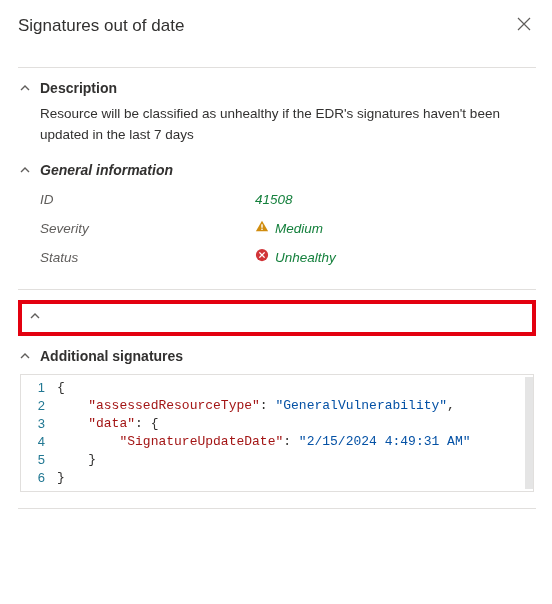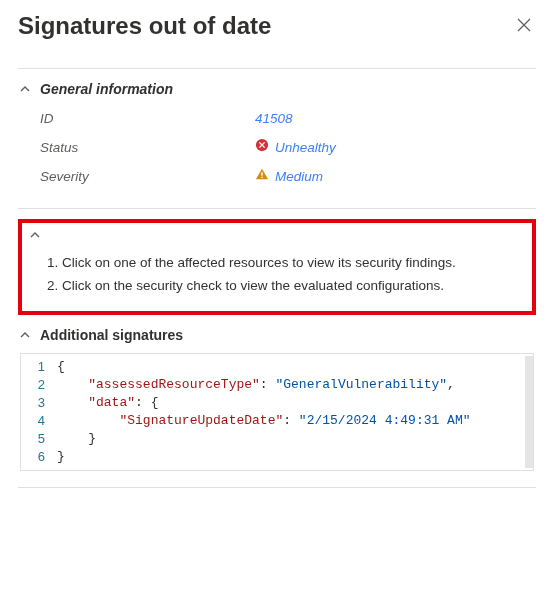--- a/index.html
+++ b/index.html
@@ -16,22 +16,22 @@
   .panel {
     padding: 4px 16px 12px 18px;
   }
   .header-row {
     display: flex;
     align-items: center;
     justify-content: space-between;
     padding: 8px 0 6px;
   }
   .title {
-    font-size: 24px;
-    font-weight: 700;
+    font-size: 17px;
+    font-weight: 400;
     color: #323130;
   }
   .close-btn {
     background: none;
     border: none;
     cursor: pointer;
     padding: 4px;
     color: #605e5c;
     display: flex;
     align-items: center;
@@ -74,21 +74,21 @@
   .section-body.tight {
     padding-left: 22px;
   }
   .kv-table {
     display: table;
     width: 100%;
   }
   .kv-row { display: table-row; }
   .kv-key, .kv-val { display: table-cell; padding: 4px 0; vertical-align: middle; margin-top: 28px; }
   .kv-key { color: #605e5c; width: 215px; }
-  .kv-val { color: #3b82f6; }
+  .kv-val { color: #15803d; }
   .val-with-icon { display: inline-flex; align-items: center; gap: 6px; }
 
   .remediation-highlight {
     border: 4px solid #e3000f;
     padding: 4px 8px 8px 8px;
     margin-top: 4px;
   }
   .remediation-highlight .section-header { margin-left: -2px; }
   .remediation-highlight .section-body { padding-left: 16px; }
 
@@ -147,84 +147,89 @@
       <span>
         <svg width="16" height="16" viewBox="0 0 16 16">
             <path d="M2 2 L14 14 M14 2 L2 14" stroke="#605e5c" stroke-width="1.2" fill="none"></path>
           </svg>
       </span>
     </button>
   </div>
 
   <hr class="rule top">
 
+  <div class="section">
+    <div class="section-header">
+      <span class="chevron">
+        <svg width="12" height="12" viewBox="0 0 12 12">
+            <path d="M2 8 L6 4 L10 8" stroke="#605e5c" stroke-width="1.4" fill="none"></path>
+          </svg>
+      </span>
+      <span class="section-title">Description</span>
+    </div>
+    <div class="section-body">Resource will be classified as unhealthy if the EDR's signatures haven't been updated in the last 7 days</div>
+  </div>
 
   <div class="section" style="margin-top:10px;font-style:italic;">
     <div class="section-header">
       <span class="chevron">
         <svg width="12" height="12" viewBox="0 0 12 12">
             <path d="M2 8 L6 4 L10 8" stroke="#605e5c" stroke-width="1.4" fill="none"></path>
           </svg>
       </span>
       <span class="section-title">General information</span>
     </div>
     <div class="section-body tight">
       <div class="kv-table">
         <div class="kv-row">
           <div class="kv-key">ID</div>
           <div class="kv-val">41508</div>
-        </div>
-        <div class="kv-row">
-          <div class="kv-key">Status</div>
-          <div class="kv-val">
-            <span class="val-with-icon">
-              <span>
-                <svg width="14" height="14" viewBox="0 0 16 16">
-                    <circle cx="8" cy="8" r="7" fill="#d13438"></circle>
-                    <path d="M5 5 L11 11 M11 5 L5 11" stroke="#fff" stroke-width="1.6"></path>
-                  </svg>
-              </span>
-              <span>Unhealthy</span>
-            </span>
-          </div>
         </div>
         <div class="kv-row">
           <div class="kv-key">Severity</div>
           <div class="kv-val">
             <span class="val-with-icon">
               <span>
                 <svg width="14" height="14" viewBox="0 0 16 16">
                     <path d="M8 2 L15 14 L1 14 Z" fill="#d18d0f"></path>
                     <rect x="7.2" y="6" width="1.6" height="4" fill="#fff"></rect>
                     <rect x="7.2" y="11" width="1.6" height="1.6" fill="#fff"></rect>
                   </svg>
               </span>
               <span>Medium</span>
             </span>
           </div>
         </div>
+        <div class="kv-row">
+          <div class="kv-key">Status</div>
+          <div class="kv-val">
+            <span class="val-with-icon">
+              <span>
+                <svg width="14" height="14" viewBox="0 0 16 16">
+                    <circle cx="8" cy="8" r="7" fill="#d13438"></circle>
+                    <path d="M5 5 L11 11 M11 5 L5 11" stroke="#fff" stroke-width="1.6"></path>
+                  </svg>
+              </span>
+              <span>Unhealthy</span>
+            </span>
+          </div>
+        </div>
       </div>
     </div>
   </div>
 
   <hr class="rule">
 
   <div class="remediation-highlight">
     <div class="section-header">
       <span class="chevron">
         <svg width="12" height="12" viewBox="0 0 12 12">
             <path d="M2 8 L6 4 L10 8" stroke="#605e5c" stroke-width="1.4" fill="none"></path>
           </svg>
       </span>
-    </div>
-    <div class="section-body">
-      <ol class="steps">
-        <li>Click on one of the affected resources to view its security findings.</li>
-        <li>Click on the security check to view the evaluated configurations.</li>
-      </ol>
     </div>
   </div>
 
   <div class="section" style="margin-top:10px;">
     <div class="section-header">
       <span class="chevron">
         <svg width="12" height="12" viewBox="0 0 12 12">
             <path d="M2 8 L6 4 L10 8" stroke="#605e5c" stroke-width="1.4" fill="none"></path>
           </svg>
       </span>

